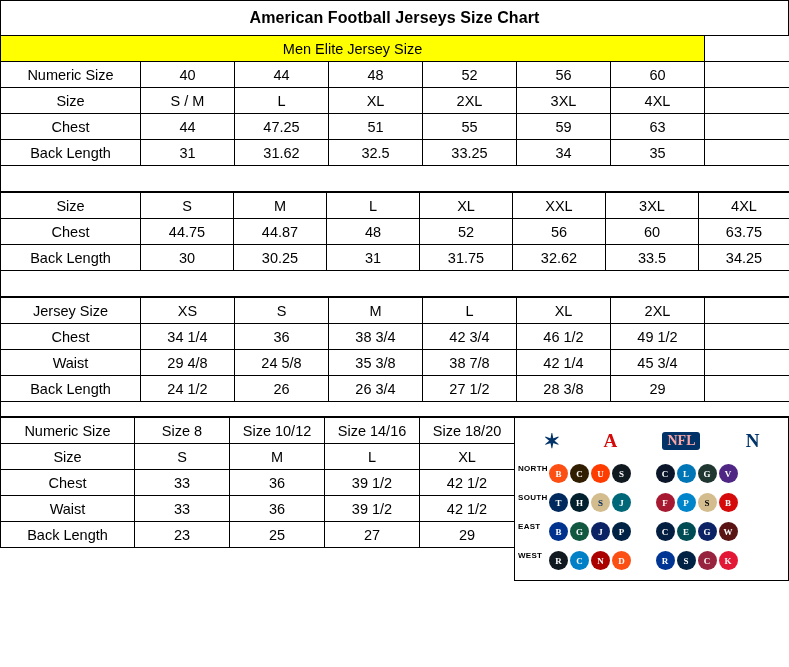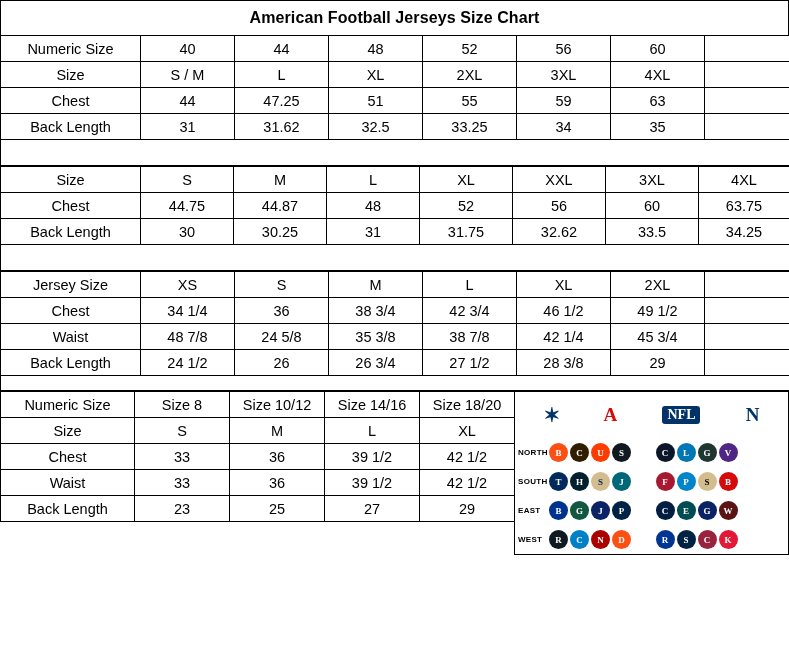--- a/index.html
+++ b/index.html
@@ -114,40 +114,40 @@
     padding: 0 6px;
     box-sizing: border-box;
   }
   .league-badge {
     font-weight: bold;
     font-size: 19px;
     font-family: "Liberation Serif", serif;
   }
   .afc-badge { color: #d50a0a; }
   .nfl-badge {
-    color: #ffffff;
+    color: #fca5a5;
     background: #013369;
     border-radius: 3px;
     padding: 1px 5px;
     font-size: 14px;
   }
   .nfc-badge { color: #013369; }
   .star-badge {
     color: #013369;
     font-size: 20px;
     letter-spacing: -2px;
   }
 
   .conf-grid {
     display: flex;
   }
   .conf-col { width: 50%; }
   .conf-row {
     display: flex;
-    align-items: center;
+    align-items: flex-start;
     height: 29px;
   }
   .conf-label {
     width: 34px;
     font-size: 8px;
     font-weight: bold;
     letter-spacing: 0.3px;
     padding-left: 3px;
     box-sizing: border-box;
   }
@@ -186,20 +186,24 @@
       <col style="width:140px">
         <col style="width:94px">
         <col style="width:94px">
         <col style="width:94px">
       <col style="width:94px">
         <col style="width:94px">
         <col style="width:94px">
         <col style="width:85px">
     </colgroup>
     <tbody>
+        <tr>
+      <td class="section-head" colspan="7">Men Elite Jersey Size</td>
+      <td class="blank"></td>
+    </tr>
     <tr>
       <td>Numeric Size</td>
       <td>40</td>
       <td>44</td>
       <td>48</td>
       <td>52</td>
       <td>56</td>
       <td>60</td>
       <td class="blank"></td>
     </tr>
@@ -314,21 +318,21 @@
       <td>34 1/4</td>
       <td>36</td>
       <td>38 3/4</td>
       <td>42 3/4</td>
       <td>46 1/2</td>
       <td>49 1/2</td>
       <td class="blank"></td>
     </tr>
     <tr>
       <td>Waist</td>
-      <td>48 7/8</td>
+      <td>29 4/8</td>
       <td>24 5/8</td>
       <td>35 3/8</td>
       <td>38 7/8</td>
       <td>42 1/4</td>
       <td>45 3/4</td>
       <td class="blank"></td>
     </tr>
     <tr>
       <td>Back Length</td>
       <td>24 1/2</td>

